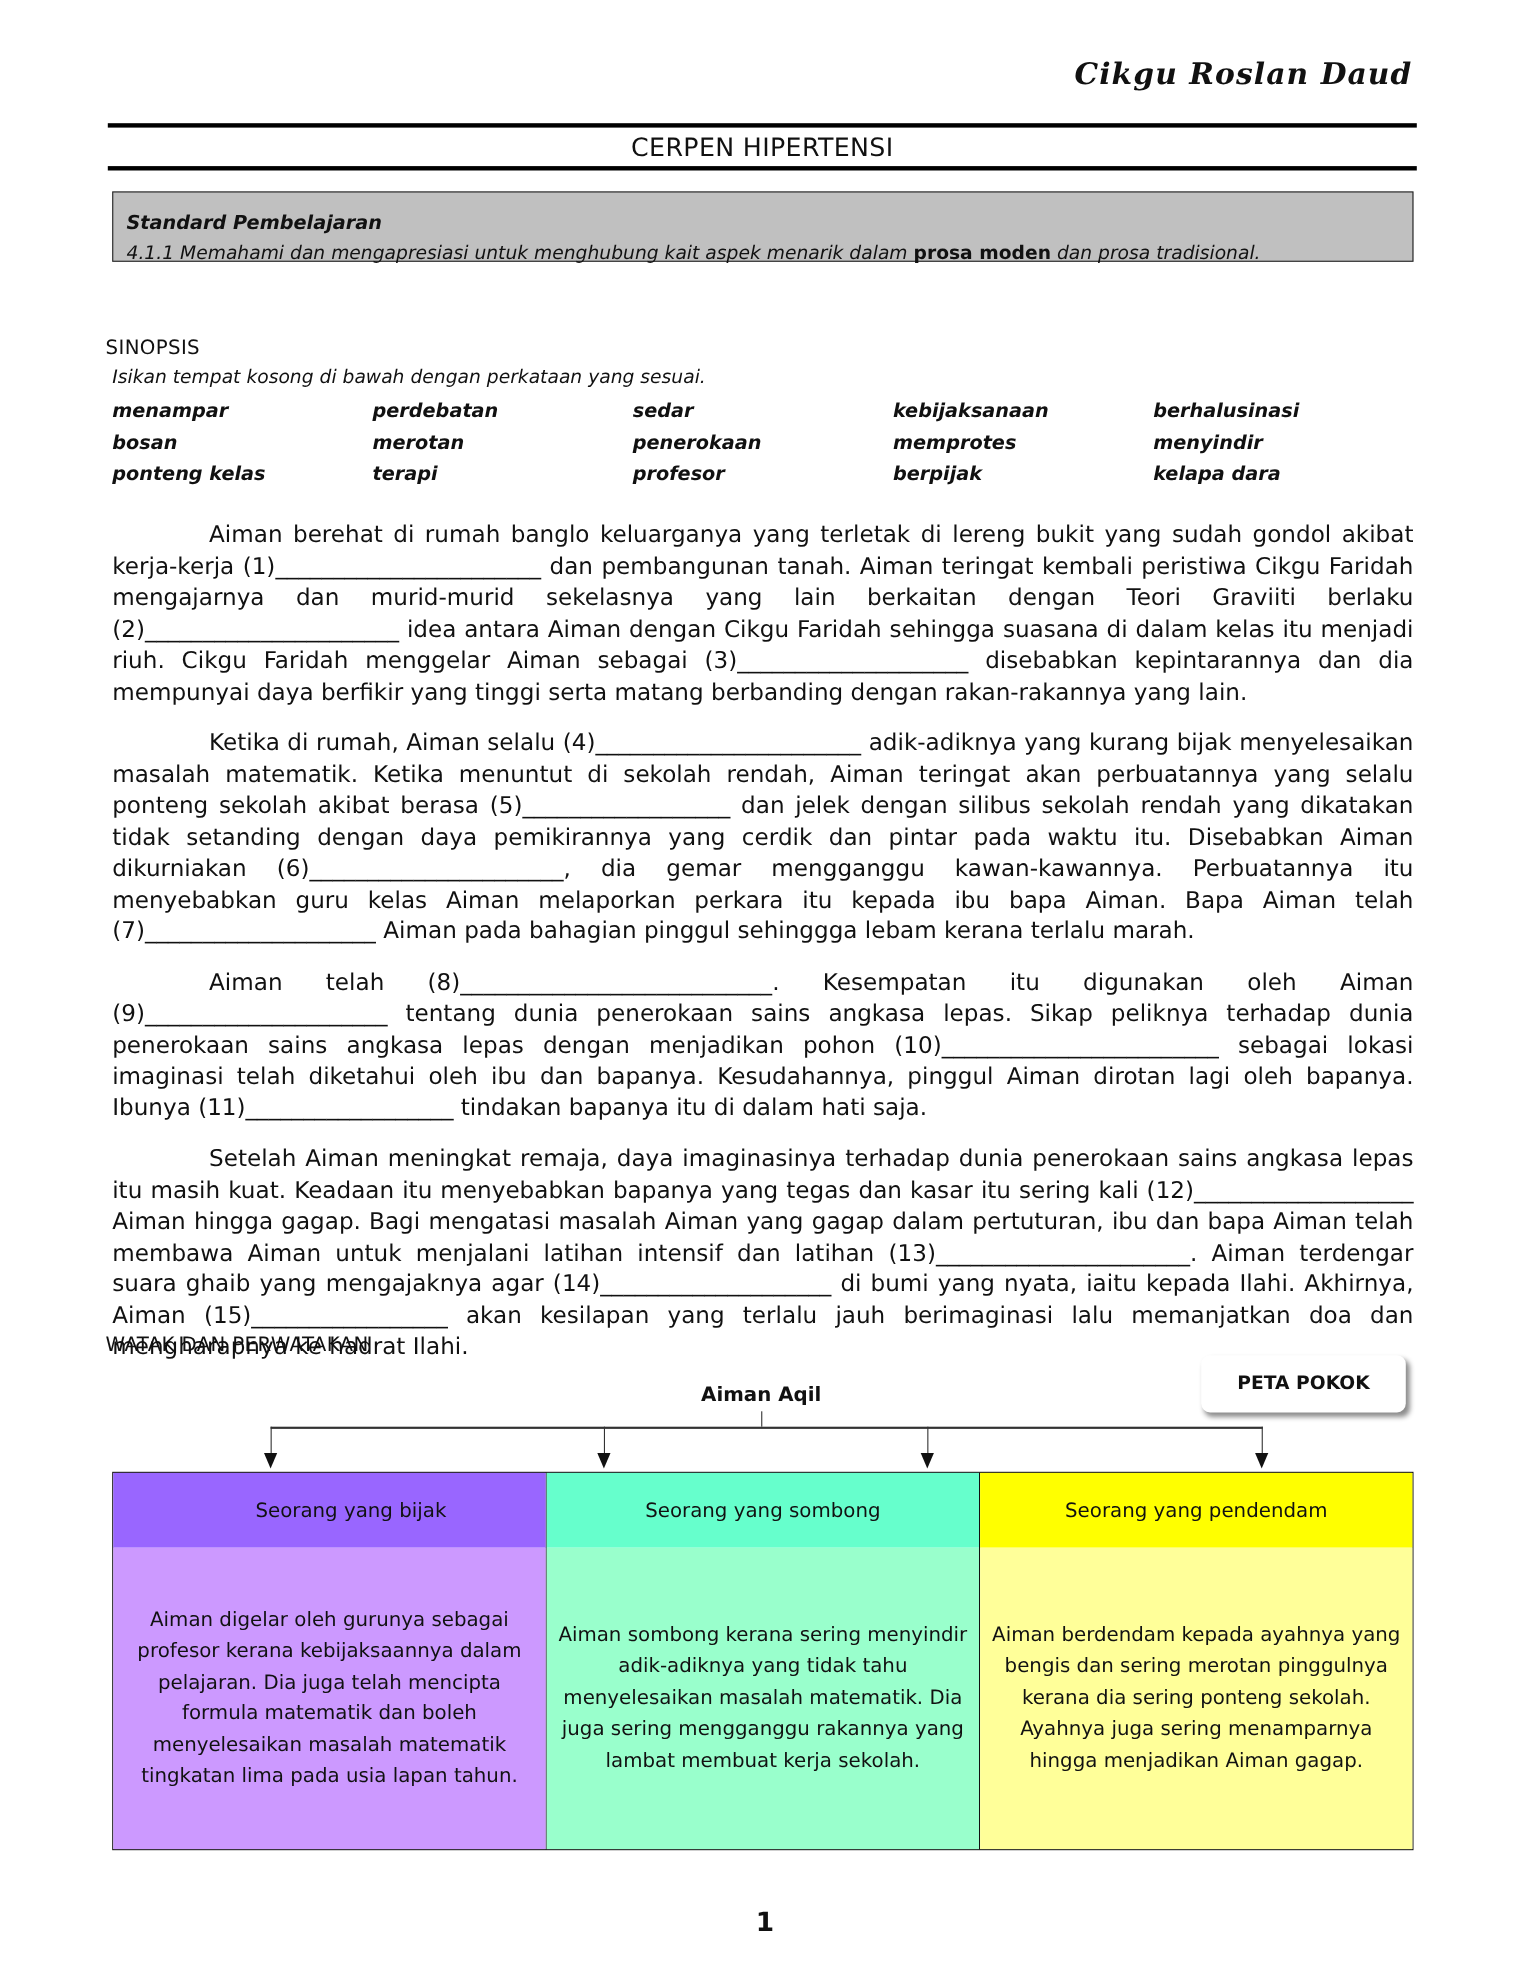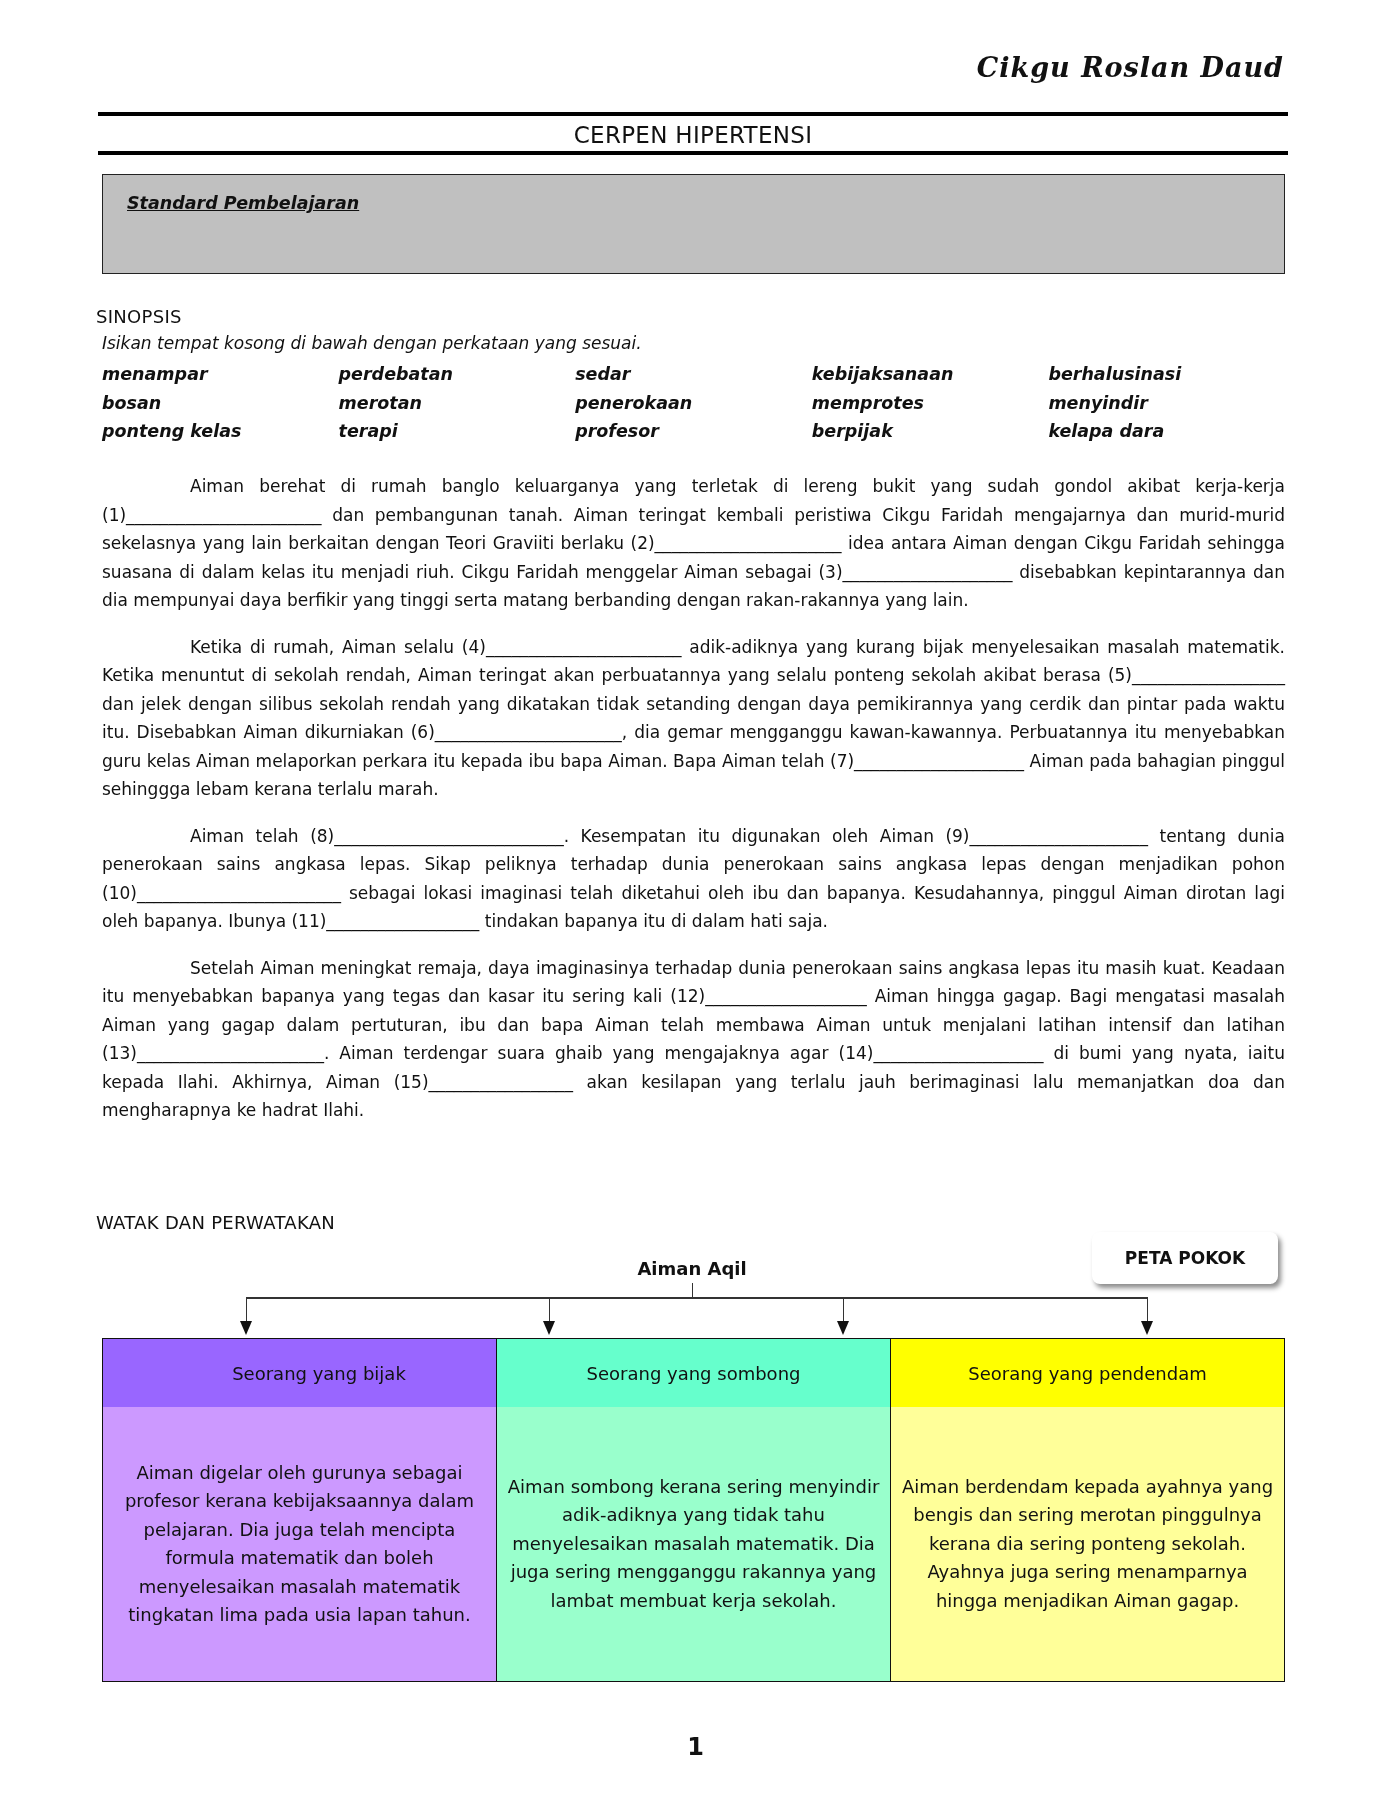--- a/index.html
+++ b/index.html
@@ -3,31 +3,31 @@
 <meta charset="utf-8">
 <style>
   html, body { margin: 0; padding: 0; background: #ffffff; }
   body { width: 1391px; height: 1800px; position: relative; overflow: hidden;
          font-family: "DejaVu Sans", sans-serif; color: #111; }
   .abs { position: absolute; }
   .brand { right: 107px; top: 52px; font-family: "DejaVu Serif", serif; font-weight: bold;
            font-size: 27px; letter-spacing: 1px; font-style: italic; }
   .rule { left: 98px; width: 1190px; height: 4px; background: #000; }
   .doc-title { left: 98px; width: 1190px; top: 122px; text-align: center; font-size: 23px; letter-spacing: .3px; }
-  .std-box { left: 102px; top: 174px; width: 1183px; height: 100px; background: #c0c0c0; border: 1.5px solid #222; box-sizing: border-box; padding: 14px 24px; text-decoration: underline; }
+  .std-box { left: 102px; top: 174px; width: 1183px; height: 64px; background: #c0c0c0; border: 1.5px solid #222; box-sizing: border-box; padding: 14px 12px; }
   .std-box .h { font-style: italic; font-weight: bold; font-size: 17.5px; line-height: 28px; }
   .std-box .t { font-style: italic; font-size: 17px; line-height: 26px; }
   .std-box .t b { font-style: normal; }
   .section-h { left: 96px; font-weight: normal; font-size: 18px; letter-spacing: .3px; }
   .instr { left: 102px; top: 333px; font-style: italic; font-size: 17px; }
   .wb { left: 102px; width: 1183px; top: 360px; }
   .wb-row { display: flex; height: 28.5px; align-items: center; }
   .wb-cell { width: 20%; text-align: left; font-style: italic; font-weight: bold; font-size: 17.5px; }
   .wb-cell:nth-child(1){ width: 20%; margin-left: 0; }
-  .para { left: 102px; width: 1183px; font-size: 17px; line-height: 28.5px; text-align: justify; }
+  .para { left: 102px; width: 1183px; font-size: 21px; line-height: 28.5px; text-align: justify; }
   .para p { margin: 0 0 18px 0; text-indent: 88px; }
   .peta { left: 1092px; top: 1232px; width: 186px; height: 52px; background: #fff; border-radius: 8px;
           box-shadow: 3px 4px 5px rgba(0,0,0,.45); display: flex; align-items: center; justify-content: center;
           font-weight: bold; font-size: 17px; }
   .root { left: 602px; width: 180px; top: 1258px; text-align: center; font-weight: bold; font-size: 18px; }
   .vline { width: 1px; background: #333; }
   .hline { height: 1.5px; background: #333; }
   .arrow { width: 0; height: 0; border-left: 6px solid transparent; border-right: 6px solid transparent; border-top: 14px solid #111; }
   .table { left: 102px; top: 1338px; width: 1183px; height: 344px; display: flex; border: 1.5px solid #111; box-sizing: border-box; }
   .col { flex: 1; display: flex; flex-direction: column; border-right: 1.5px solid #111; }
@@ -40,20 +40,21 @@
 </head>
 <body>
 
 <div class="abs brand">Cikgu Roslan Daud</div>
 <div class="abs rule" style="top:112px;"></div>
 <div class="abs doc-title">CERPEN HIPERTENSI</div>
 <div class="abs rule" style="top:151px;"></div>
 
 <div class="abs std-box">
   <div class="h">Standard Pembelajaran</div>
+  <div class="t"><span>4.1.1 Memahami dan mengapresiasi untuk menghubung kait aspek menarik dalam </span><b>prosa  moden</b><span> dan prosa tradisional.</span></div>
 </div>
 
 <div class="abs section-h" style="top:306px;">SINOPSIS</div>
 <div class="abs instr">Isikan tempat kosong di bawah dengan perkataan yang sesuai.</div>
 
 <div class="abs wb">
   <div class="wb-row">
     <div class="wb-cell">menampar</div>
     <div class="wb-cell">perdebatan</div>
     <div class="wb-cell">sedar</div>

